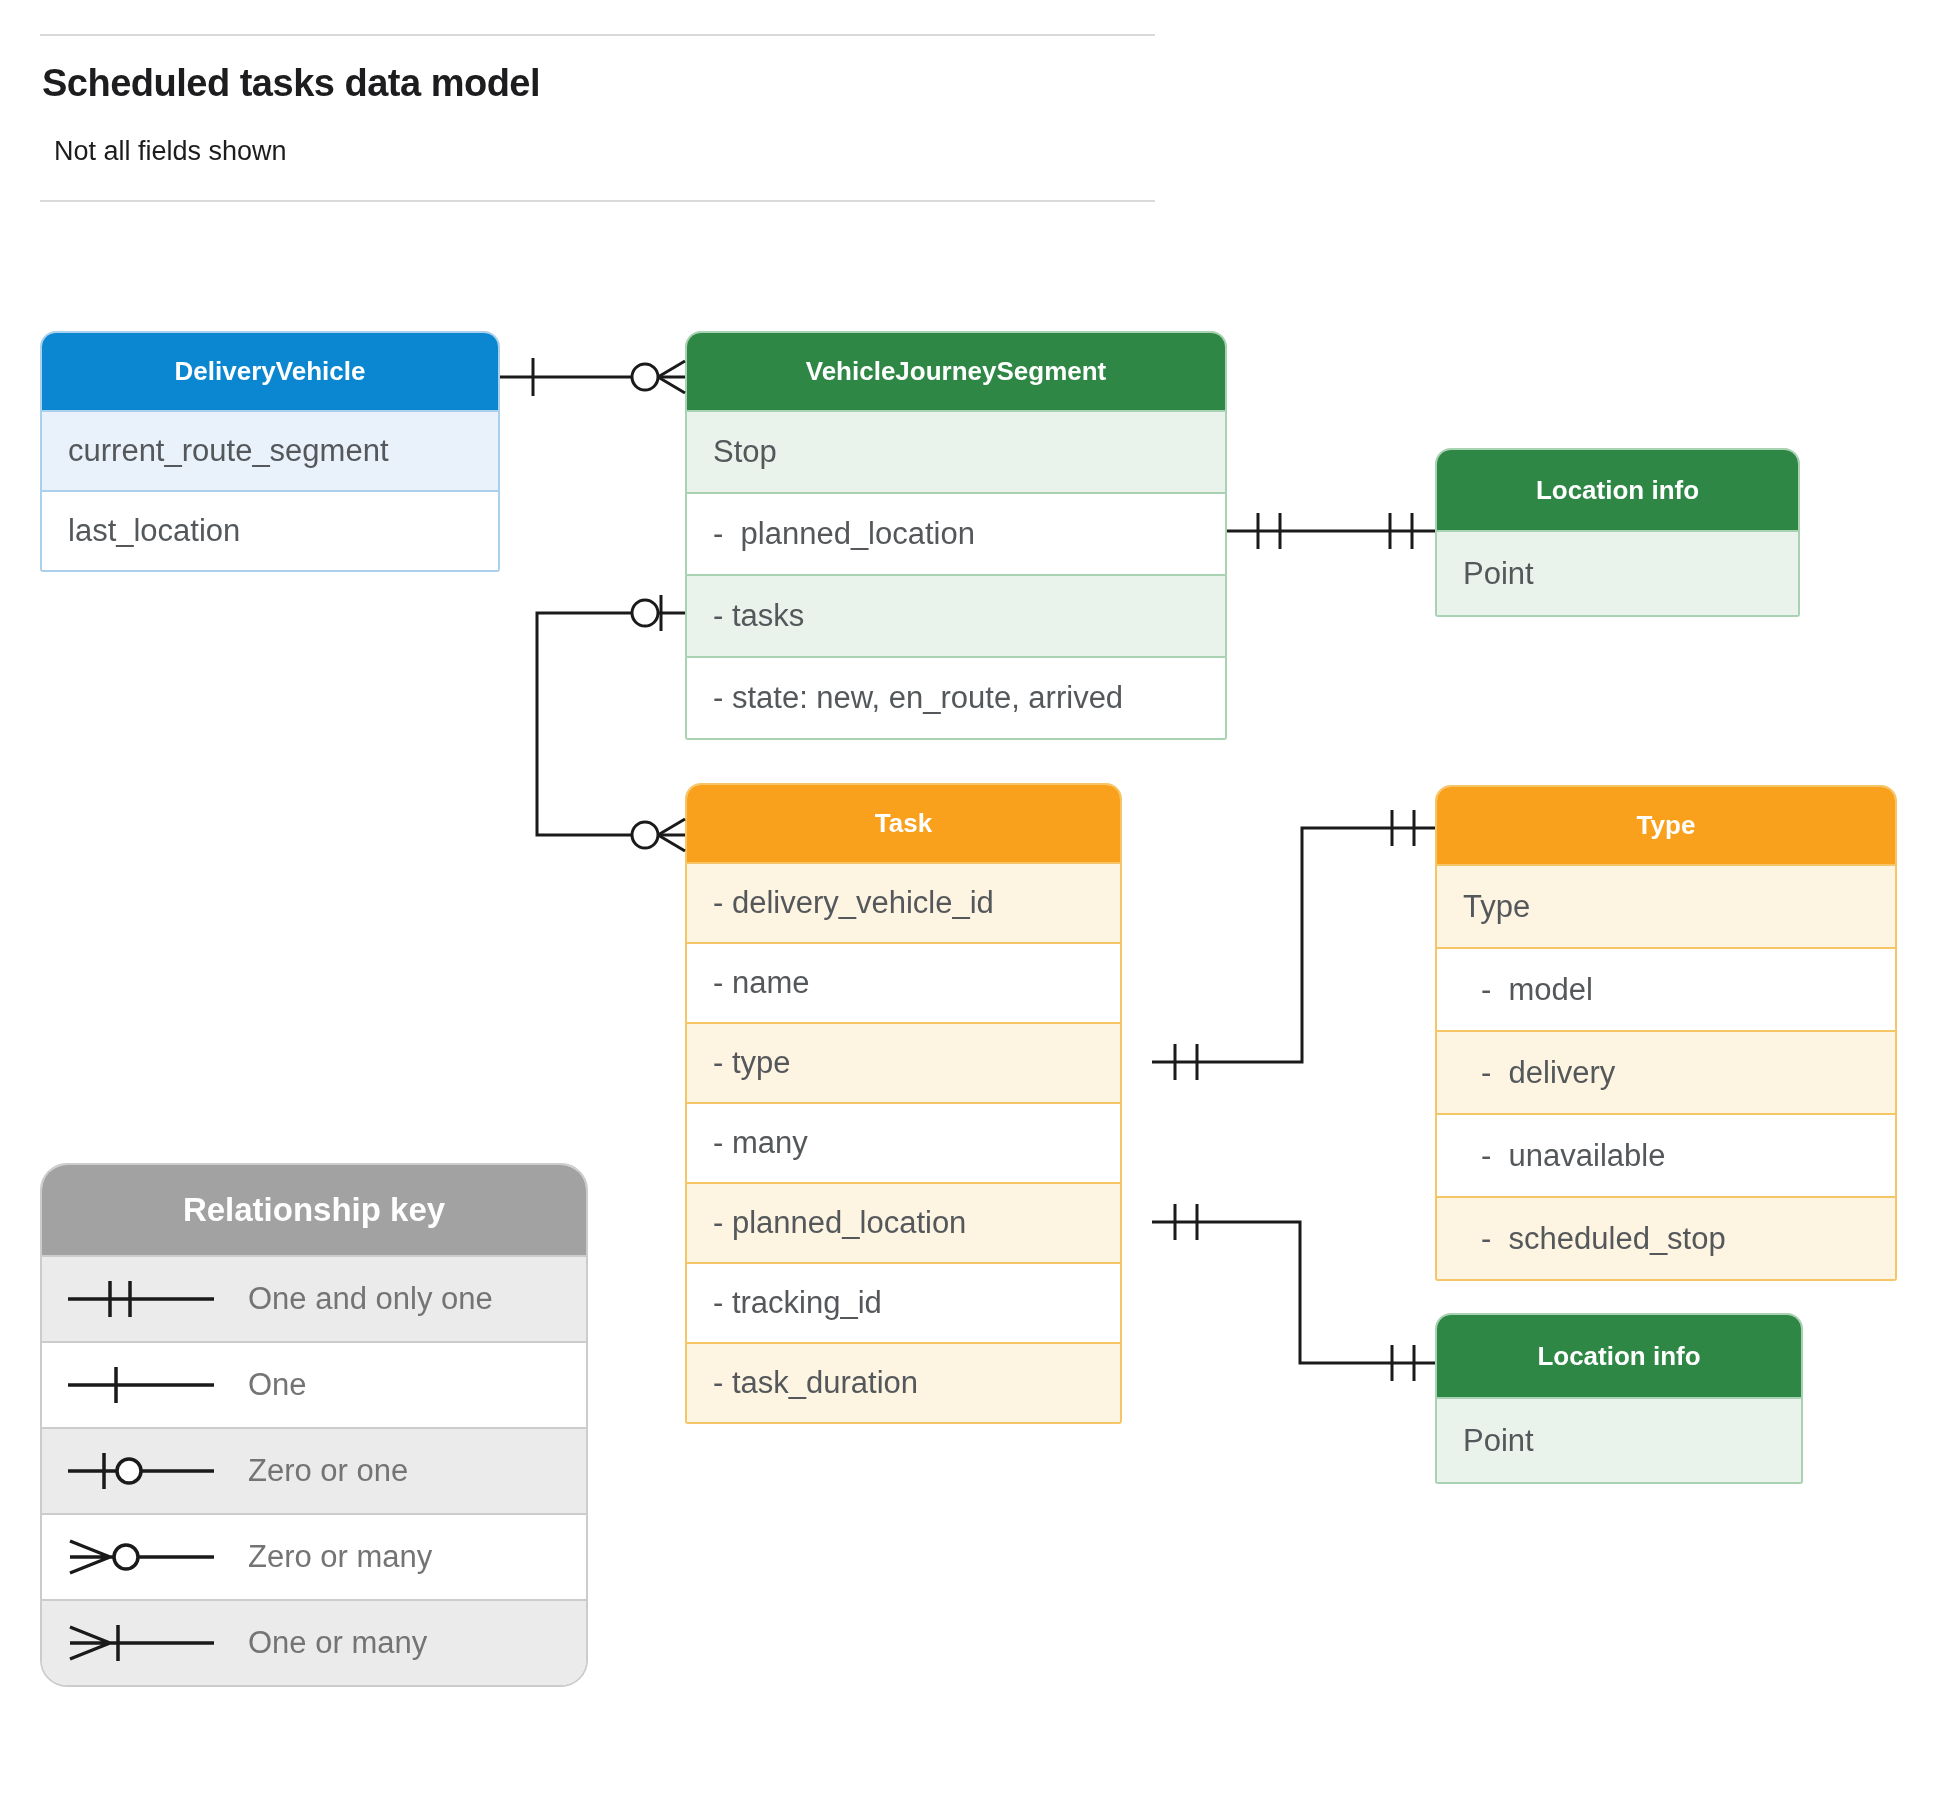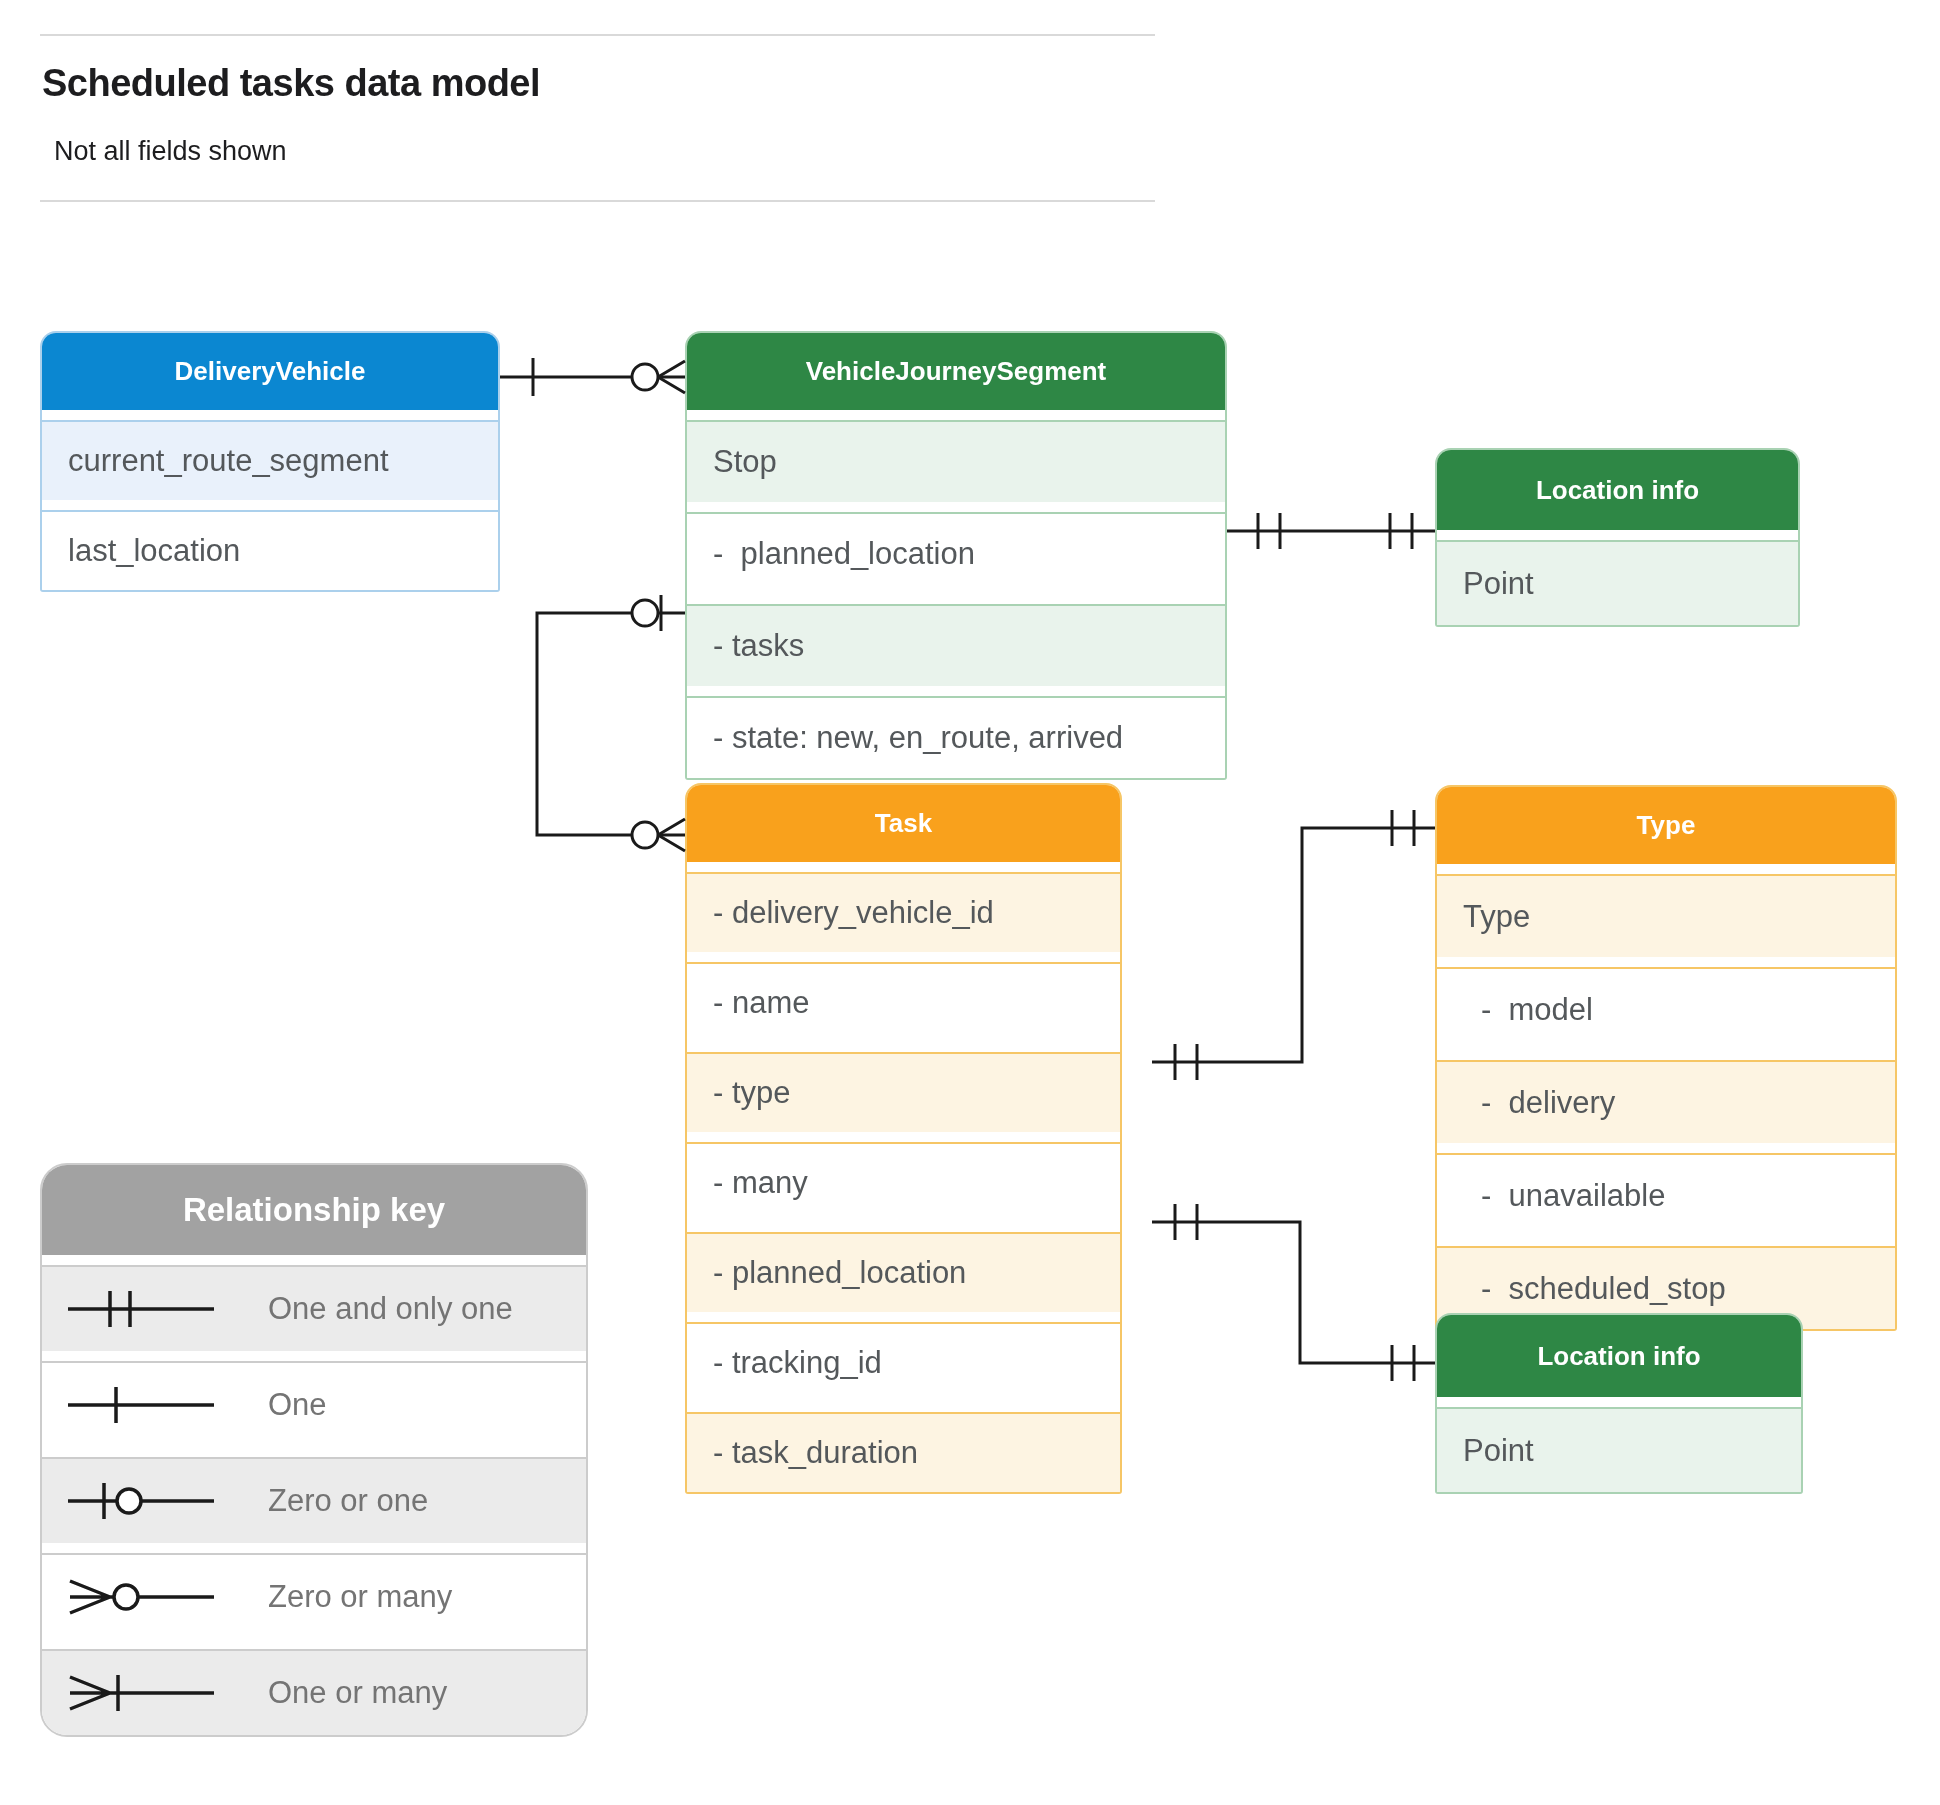--- a/index.html
+++ b/index.html
@@ -21,31 +21,31 @@
     border:2px solid var(--bd); border-radius:16px 16px 3px 3px; overflow:hidden;
   }
   .entity-header {
     height:var(--hh); background:var(--hd); color:#ffffff; font-weight:bold;
     font-size:26px; display:flex; align-items:center; justify-content:center;
     box-sizing:border-box;
   }
   .entity-row {
     height:var(--rh); display:flex; align-items:center; padding-left:26px;
     font-size:31px; color:#54585b; border-top:2px solid var(--bd);
-    box-sizing:border-box; background:#ffffff; white-space:pre;margin-top:10px;
+    box-sizing:border-box; background:#ffffff; white-space:pre;
   }
   .entity-row.indent { padding-left:44px; }
   .entity > .entity-row:nth-child(even) { background:var(--tint); }
 
   .blue   { --hd:#0b87d1; --bd:#abd0ec; --tint:#e9f1fb; }
   .green  { --hd:#2e8745; --bd:#a9d2b3; --tint:#e9f3ec; }
   .orange { --hd:#f9a11c; --bd:#f6c666; --tint:#fdf4e2; }
   .gray   { --hd:#a2a2a2; --bd:#cccccc; --tint:#ebebeb; }
 
-  .key-row { padding-left:0;gap:20px; }
+  .key-row { padding-left:0; }
   .key-sym { margin-left:20px; flex:0 0 160px; }
   .key-label { margin-left:26px; color:#747474; font-size:31px; }
   .key-row .sym-stroke { stroke:#1a1a1a; stroke-width:3.5; fill:none; }
   .key-row .sym-circle { stroke:#1a1a1a; stroke-width:3.5; fill:#ffffff; }
 
   .overlay { position:absolute; left:0; top:0; pointer-events:none; }
   .conn { stroke:#1a1a1a; stroke-width:3; fill:none; }
   .conn-circle { stroke:#1a1a1a; stroke-width:3; fill:#ffffff; }
 </style>
 </head>

